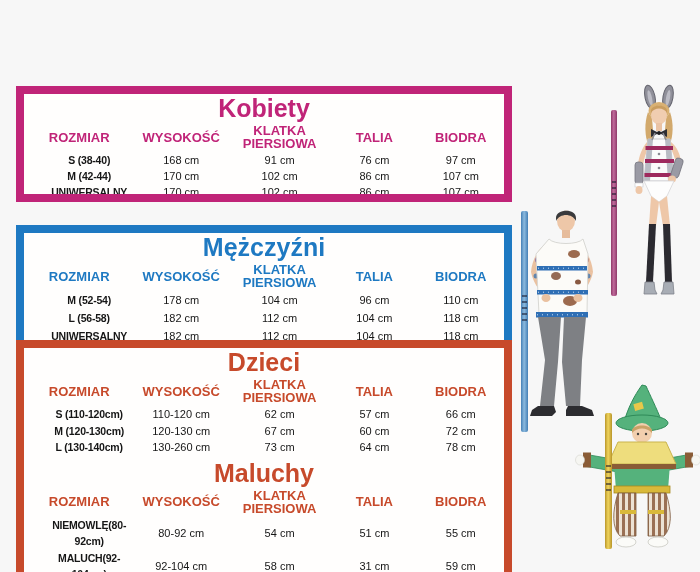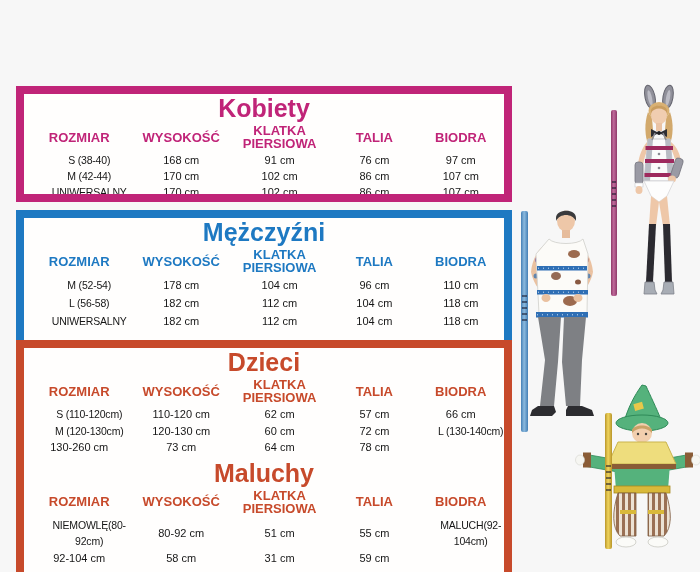--- a/index.html
+++ b/index.html
@@ -15,37 +15,37 @@
     font-size:40px; font-weight:bold; color:var(--title-color,#0f0f0f);
     letter-spacing:0.5px;
   }
   .box {
     position:absolute; left:16px; width:496px;
     background:var(--box-background,#fffefd);
     border:8px solid #701a75; box-sizing:border-box;
     overflow:hidden;
   }
   .box-women { top:86px;  height:116px; border-color:var(--women-accent,#c02478); }
-  .box-men   { top:210px; height:155px; border-color:var(--men-accent,#1e79c2); }
+  .box-men   { top:225px; height:155px; border-color:var(--men-accent,#1e79c2); }
   .box-kids  { top:340px; height:240px; border-color:var(--kids-accent,#c74a2b); }
 
   .sec-title { margin:1px 0 0; text-align:center; font-weight:bold; font-size:25px; line-height:27px; }
   .box-women .sec-title, .box-women .th { color:var(--women-accent,#c02478); }
   .box-men   .sec-title, .box-men   .th { color:var(--men-accent,#1e79c2); }
   .box-kids  .sec-title, .box-kids  .th { color:var(--kids-accent,#c74a2b); }
   .box-kids .sub2 .sec-title { margin-top:4px; }
 
   .grid { display:grid; grid-template-columns:23% 19.5% 21.5% 18% 18%; align-items:center; }
   .th {
     font-weight:bold; font-size:13px; text-align:center; line-height:13px;
     display:flex; align-items:center; justify-content:center;
     min-height:30px; padding:1px 2px; box-sizing:border-box;
   }
   .td { font-size:11px; text-align:center; color:#161616; line-height:16px; }
-  .td.size { font-weight:normal; font-size:10.5px; letter-spacing:-0.2px;padding-left:20px; }
+  .td.size { font-weight:bold; font-size:10.5px; letter-spacing:-0.2px;padding-left:20px; }
   .box-men .td { line-height:18px;text-align:center; }
   .box-kids .td { line-height:16.5px; }
 
   .figure { position:absolute; z-index:1; }
   .fig-woman { left:608px; top:84px;  width:92px;  height:226px; }
   .fig-man   { left:518px; top:202px; width:88px;  height:232px; }
   .fig-child { left:574px; top:382px; width:128px; height:172px; }
 
   .pole { position:absolute; z-index:2; box-sizing:border-box; border-radius:2px; }
   .pole-pink {
@@ -132,39 +132,41 @@
           <div class="th">KLATKA PIERSIOWA</div>
           <div class="th">TALIA</div>
           <div class="th">BIODRA</div>
           <div class="td size">S (110-120cm)</div>
           <div class="td">110-120 cm</div>
           <div class="td">62 cm</div>
           <div class="td">57 cm</div>
           <div class="td">66 cm</div>
           <div class="td size">M (120-130cm)</div>
           <div class="td">120-130 cm</div>
+          <div class="td">67 cm</div>
           <div class="td">60 cm</div>
           <div class="td">72 cm</div>
           <div class="td size">L (130-140cm)</div>
           <div class="td">130-260 cm</div>
           <div class="td">73 cm</div>
           <div class="td">64 cm</div>
           <div class="td">78 cm</div>
         </div>
     </div>
     <div class="sub2">
       <h2 class="sec-title">Maluchy</h2>
       <div class="grid">
           <div class="th">ROZMIAR</div>
           <div class="th">WYSOKOŚĆ</div>
           <div class="th">KLATKA PIERSIOWA</div>
           <div class="th">TALIA</div>
           <div class="th">BIODRA</div>
           <div class="td size">NIEMOWLĘ(80-92cm)</div>
           <div class="td">80-92 cm</div>
+          <div class="td">54 cm</div>
           <div class="td">51 cm</div>
           <div class="td">55 cm</div>
           <div class="td size">MALUCH(92-104cm)</div>
           <div class="td">92-104 cm</div>
           <div class="td">58 cm</div>
           <div class="td">31 cm</div>
           <div class="td">59 cm</div>
         </div>
     </div>
   </section>

